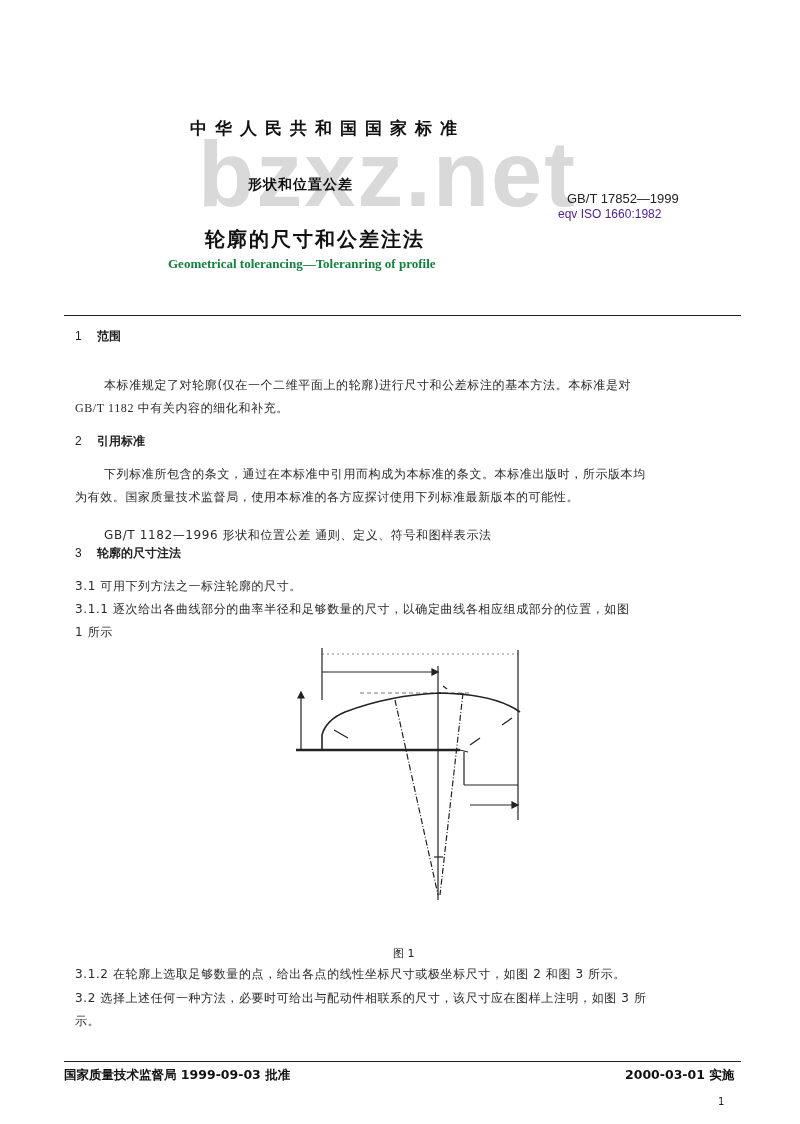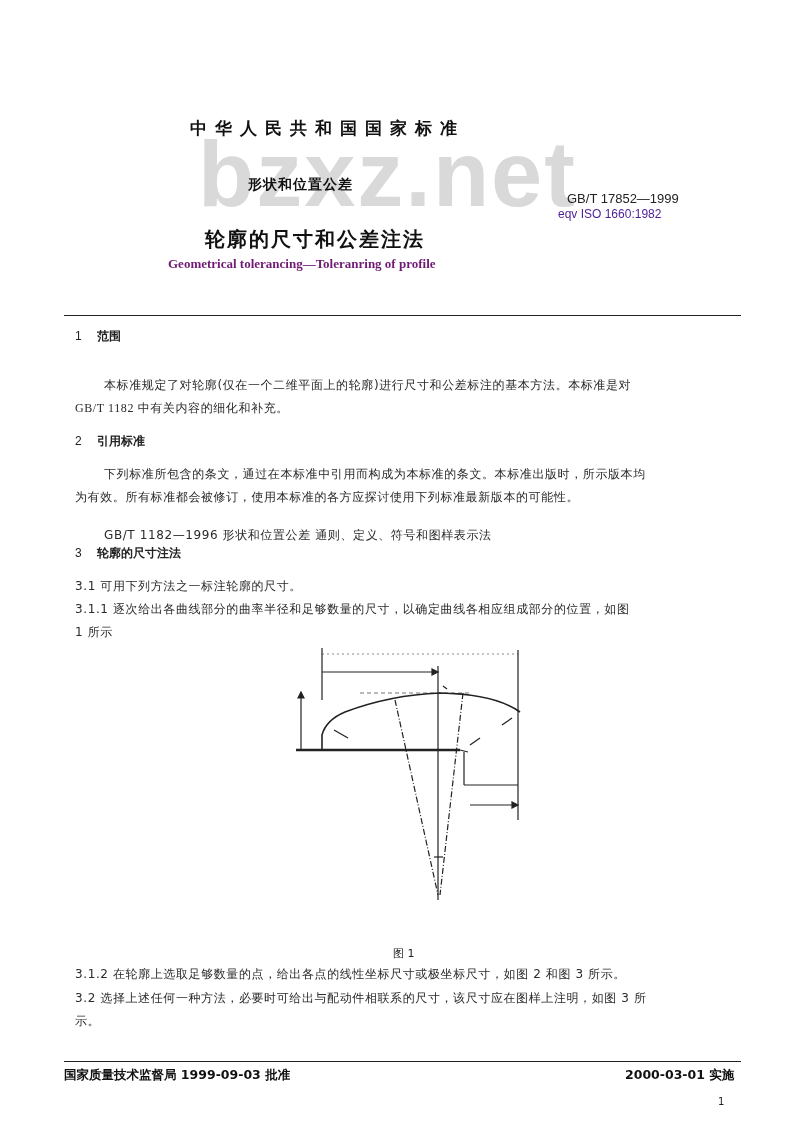--- a/index.html
+++ b/index.html
@@ -7,21 +7,21 @@
     width:800px; height:1124px; background:#ffffff; position:relative; overflow:hidden;
     font-family: "DejaVu Sans", sans-serif; color:#1a1a1a;
   }
   .abs { position:absolute; white-space:nowrap; }
   .header-cn { left:190px; top:117px; font-size:17px; font-weight:bold; letter-spacing:8px; color:#111; }
   .watermark { left:198px; top:128px; font-family:"Liberation Sans", sans-serif; font-size:92px; font-weight:bold; color:#d9d9d9; letter-spacing:2px; line-height:1; }
   .title1 { left:248px; top:176px; font-size:14px; font-weight:bold; color:#111; letter-spacing:1px; }
   .title2 { left:205px; top:210px; font-size:20px; font-weight:bold; color:#111; letter-spacing:2px;margin-top:16px; }
   .std-no { left:567px; top:191px; font-family:"Liberation Sans", sans-serif; font-size:13px; color:#222; }
   .std-eqv { left:558px; top:207px; font-family:"Liberation Sans", sans-serif; font-size:12px; color:#4c1d95; }
-  .title-en { left:168px; top:256px; font-family:"Liberation Serif", serif; font-size:13px; font-weight:bold; color:#701a75;text-align:right; }
+  .title-en { left:168px; top:256px; font-family:"Liberation Serif", serif; font-size:13px; font-weight:bold; color:#15803d;text-align:right; }
   .rule { position:absolute; height:1px; background:#222; }
   .sec-h { font-size:12px; font-weight:bold; color:#222; }
   .sec-h .num { font-family:"Liberation Sans", sans-serif; font-weight:normal; display:inline-block; width:22px; }
   .para { font-size:12px; color:#2a2a2a; letter-spacing:0.6px; }
   .fig-caption { left:393px; top:946px; font-size:11px; color:#222; }
   .footer-left { left:64px; top:1067px; font-size:12.5px; font-weight:bold; color:#111; }
   .footer-right { left:625px; top:1067px; font-size:12.5px; font-weight:bold; color:#111; }
   .page-num { left:718px; top:1096px; font-size:10px; color:#222; }
   svg.fig { position:absolute; left:290px; top:640px; }
 </style>
@@ -41,21 +41,21 @@
 <div class="abs sec-h" style="left:75px; top:328px;">
   <span class="num">1</span><span>范围</span>
 </div>
 <div class="abs para" style="left:104px; top:377px;">本标准规定了对轮廓(仅在一个二维平面上的轮廓)进行尺寸和公差标注的基本方法。本标准是对</div>
 <div class="abs para" style="left:75px; top:400px;font-family:Liberation Serif, serif;">GB/T 1182 中有关内容的细化和补充。</div>
 
 <div class="abs sec-h" style="left:75px; top:433px;">
   <span class="num">2</span><span>引用标准</span>
 </div>
 <div class="abs para" style="left:104px; top:466px;">下列标准所包含的条文，通过在本标准中引用而构成为本标准的条文。本标准出版时，所示版本均</div>
-<div class="abs para" style="left:75px; top:489px;">为有效。所有标准都会被修订，使用本标准的各方应探讨使用下列标准最新版本的可能性。</div>
+<div class="abs para" style="left:75px; top:489px;">为有效。国家质量技术监督局，使用本标准的各方应探讨使用下列标准最新版本的可能性。</div>
 <div class="abs para" style="left:104px; top:512px;margin-top:15px;">GB/T 1182—1996  形状和位置公差  通则、定义、符号和图样表示法</div>
 
 <div class="abs sec-h" style="left:75px; top:545px;">
   <span class="num">3</span><span>轮廓的尺寸注法</span>
 </div>
 <div class="abs para" style="left:75px; top:578px;">3.1  可用下列方法之一标注轮廓的尺寸。</div>
 <div class="abs para" style="left:75px; top:601px;">3.1.1  逐次给出各曲线部分的曲率半径和足够数量的尺寸，以确定曲线各相应组成部分的位置，如图</div>
 <div class="abs para" style="left:75px; top:624px;">1 所示</div>
 
 <svg class="fig" width="260" height="270" viewBox="290 640 260 270">

